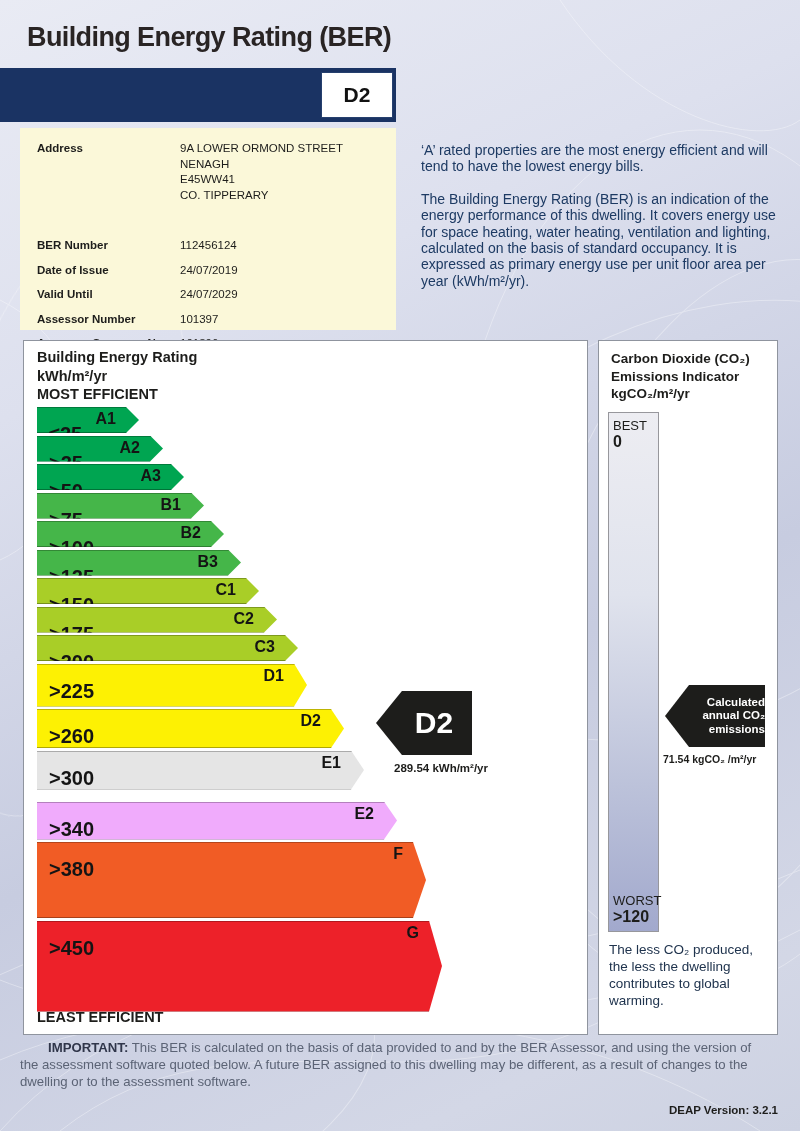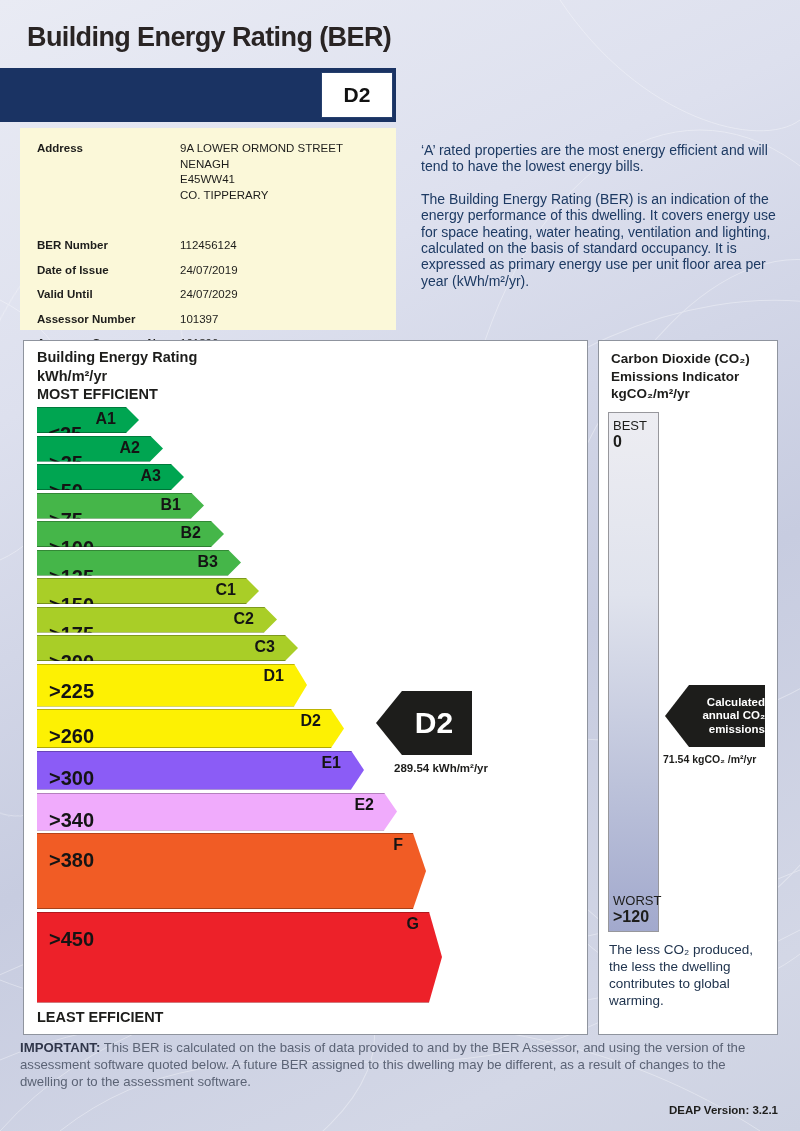--- a/index.html
+++ b/index.html
@@ -64,21 +64,21 @@
                clip-path:polygon(0 50%, 24% 0, 100% 0, 100% 100%, 24% 100%);
                display:flex; flex-direction:column; justify-content:center; align-items:flex-end;
                padding-left:18px; color:#ffffff; font-size:11.5px; font-weight:bold; line-height:13.5px; }
   .co2-value { position:absolute; left:64px; top:412px; width:114px; font-size:10.5px;
                font-weight:bold; color:#1d1d1b; }
   .co2-note { position:absolute; left:10px; top:600px; width:164px; font-size:13.5px;
               line-height:17px; color:#20344e; }
 
   .footer { position:absolute; left:20px; top:1040px; width:752px; font-size:13.2px;
             line-height:16.9px; color:#5b6375; }
-  .footer .imp { color:#30364a; font-weight:bold; }
+  .footer .imp { color:#30364a; font-weight:bold;margin-left:28px; }
   .deap { position:absolute; right:22px; top:1104px; font-size:11.5px; font-weight:bold; color:#1d1d1b; }
 </style>
 </head>
 <body>
 
 <div class="page">
 
   <svg class="mesh" width="800" height="1131" viewBox="0 0 800 1131">
     <g stroke="#ffffff" fill="none" opacity="0.35" stroke-width="1">
       <ellipse cx="700" cy="560" rx="250" ry="430"></ellipse>
@@ -184,21 +184,21 @@
           <span class="cls">C3</span>
         </div>
         <div class="band" style="width: 270px; height: 43px; background: rgb(253, 241, 3); margin-bottom: 2.5px; padding-left: 12px;">
           <span class="thr">&gt;225</span>
           <span class="cls">D1</span>
         </div>
         <div class="band" style="width: 307px; height: 39px; background: rgb(253, 241, 3); margin-bottom: 2.5px;">
           <span class="thr">&gt;260</span>
           <span class="cls">D2</span>
         </div>
-        <div class="band" style="width: 327px; height: 39px; background: #8b5cf6; margin-bottom: 3px;">
+        <div class="band" style="width: 327px; height: 39px; background: #e5e5e5; margin-bottom: 12px;">
           <span class="thr">&gt;300</span>
           <span class="cls">E1</span>
         </div>
         <div class="band" style="width: 360px; height: 38px; background: #f0abfc; margin-bottom: 2.5px;">
           <span class="thr">&gt;340</span>
           <span class="cls">E2</span>
         </div>
         <div class="band" style="width: 389px; height: 76px; background: rgb(241, 92, 37); margin-bottom: 2.5px;">
           <span class="thr">&gt;380</span>
           <span class="cls">F</span>

